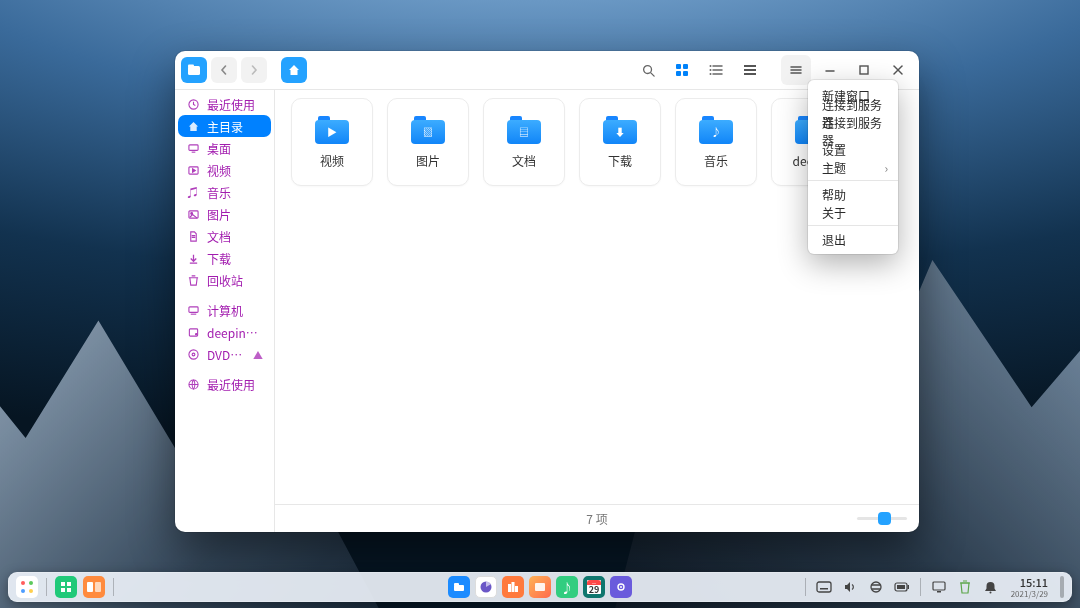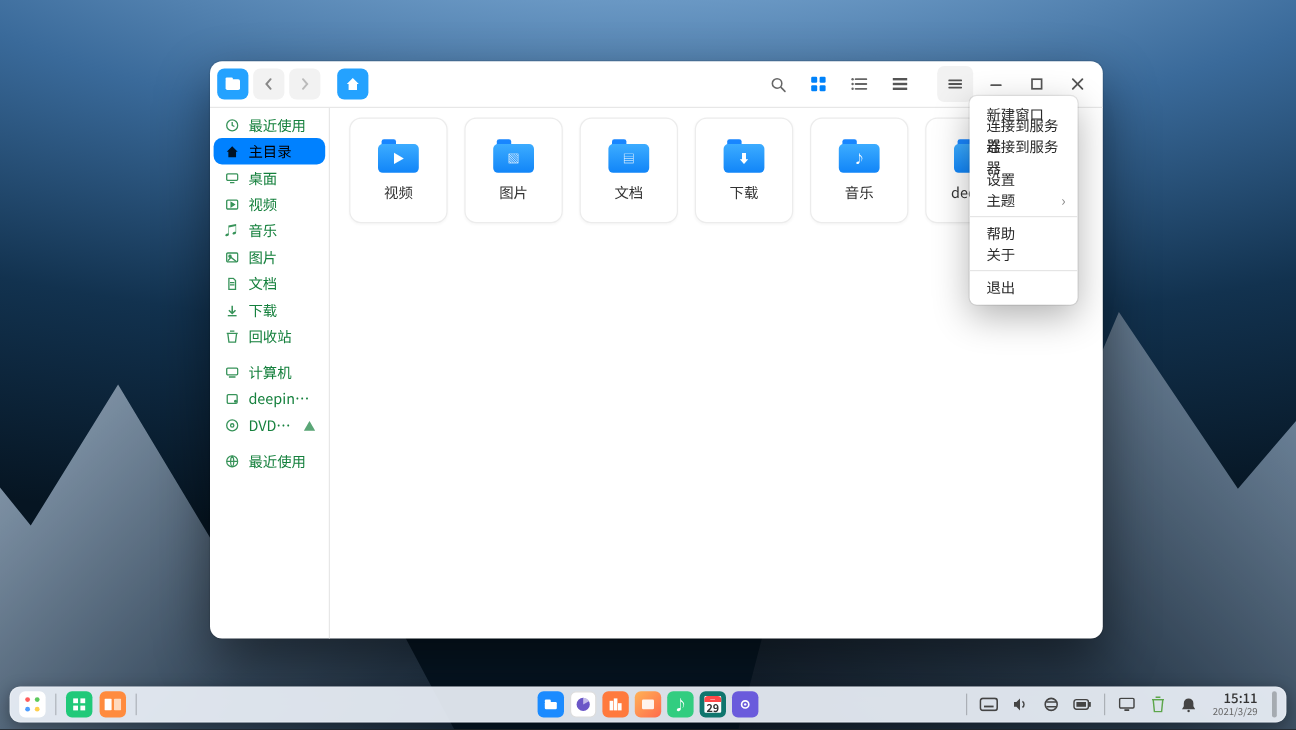--- a/index.html
+++ b/index.html
@@ -44,22 +44,22 @@
   .tb-btn.blue{background:var(--deepin-blue-light);}
   .tb-btn.grey{background:#f2f2f2;}
   .tb-btn svg{display:block;}
   .tb-spacer{flex:1;}
   .tb-icon{width:30px;height:30px;display:flex;align-items:center;justify-content:center;cursor:pointer;border-radius:6px;color:#555;}
   .tb-icon.active{color:var(--deepin-blue);}
   .tb-icon.hamburger{background:#f2f2f2;}
 
   .fm-body{flex:1;display:flex;min-height:0;}
   .sidebar{width:100px;border-right:1px solid var(--border);padding:3px 0;overflow-y:auto;font-size:12px;}
-  .sidebar-item{height:22px;display:flex;align-items:center;padding:0 8px;gap:7px;color:#15803d;cursor:pointer;border-radius:7px;margin:0 3px;white-space:nowrap;overflow:hidden;position:relative;}
-  .sidebar-item.active{background:var(--sidebar-active);color:#000000;}
+  .sidebar-item{height:22px;display:flex;align-items:center;padding:0 8px;gap:7px;color:#a21caf;cursor:pointer;border-radius:7px;margin:0 3px;white-space:nowrap;overflow:hidden;position:relative;}
+  .sidebar-item.active{background:var(--sidebar-active);color:#ffffff;}
   .sidebar-item .si-icon{width:14px;height:14px;display:flex;align-items:center;justify-content:center;font-size:10px;opacity:.85;flex:none;}
   .sidebar-item .si-label{flex:1;overflow:hidden;text-overflow:ellipsis;}
   .sidebar-item .eject{font-size:10px;opacity:.7;flex:none;}
   .sidebar-sep{height:8px;}
 
   .content{flex:1;display:flex;flex-direction:column;}
   .grid-area{flex:1;padding:8px 16px;display:flex;flex-wrap:wrap;align-content:flex-start;gap:14px;}
   .folder-tile{width:82px;height:88px;border:1px solid #ececec;border-radius:10px;background:#fff;display:flex;flex-direction:column;align-items:center;justify-content:center;gap:8px;box-shadow:0 1px 2px rgba(0,0,0,.03);cursor:pointer;}
   .folder-icon{width:34px;height:28px;position:relative;}
   .folder-icon .tab{position:absolute;top:0;left:3px;width:12px;height:6px;background:var(--folder-top);border-radius:2px 2px 0 0;}
@@ -353,20 +353,25 @@
             <div class="folder-tile">
               <div class="folder-icon">
                 <div class="tab"></div>
                 <div class="body">
                   <span class="glyph"></span>
                 </div>
               </div>
               <div class="folder-label">deepin</div>
             </div>
           </div>
+        <div class="statusbar">
+          <span>7 项</span>
+          <div class="zoom-track"></div>
+          <div class="zoom-blob"></div>
+        </div>
       </div>
     </div>
   </div>
 
   <div class="context-menu" id="context-menu">
       <div class="menu-item">
         <span>新建窗口</span>
       </div>
       <div class="menu-item">
         <span>连接到服务器</span>

